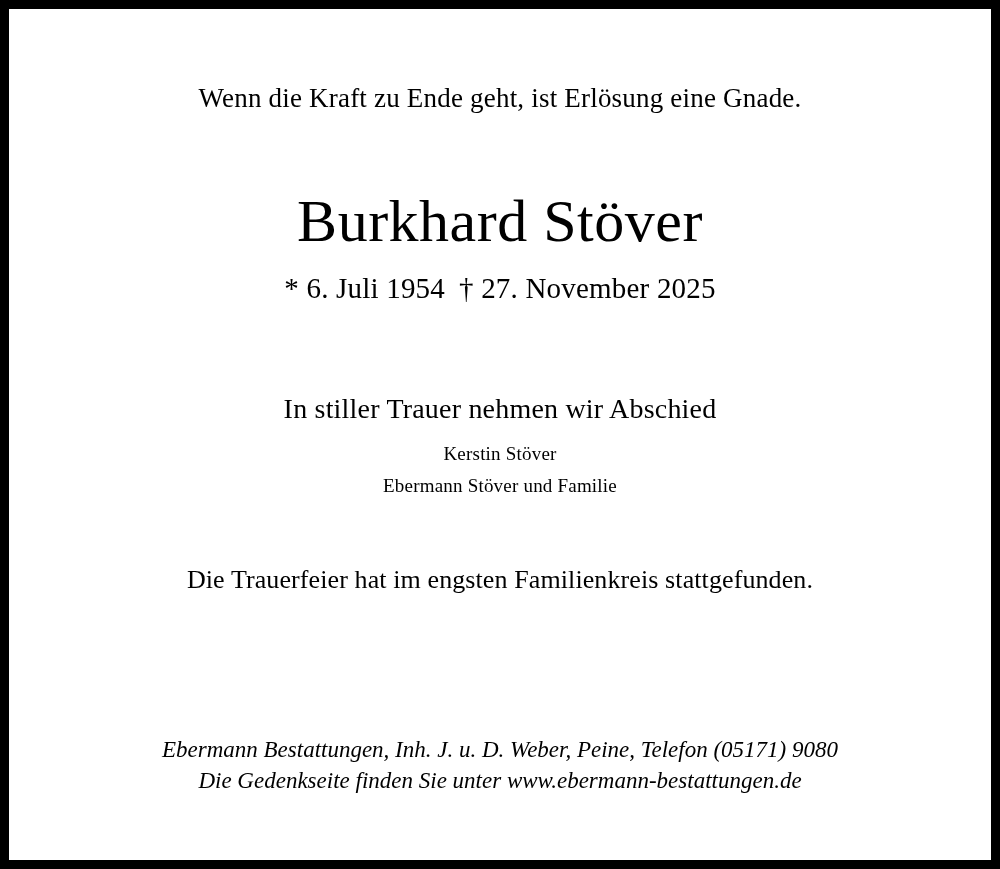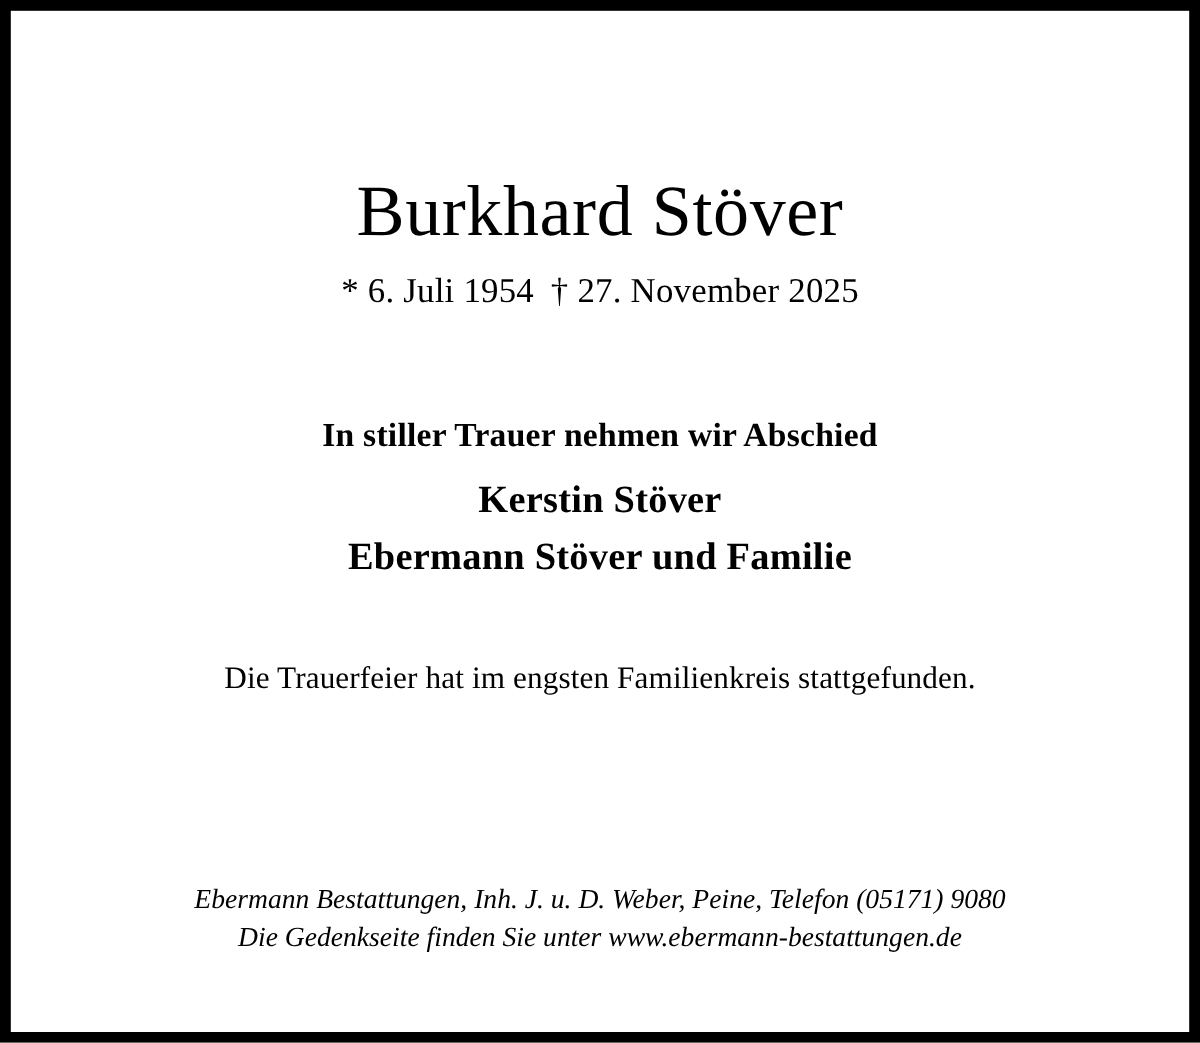--- a/index.html
+++ b/index.html
@@ -44,25 +44,24 @@
     letter-spacing: 0.2px;
   }
   .dates .sep {
     display: inline-block;
     width: 14px;
   }
   .mourning-intro {
     font-size: 28px;
     margin-top: 88px;
     letter-spacing: 0.2px;
-    font-weight: bold;
   }
   .mourner {
-    font-size: 32px;
-    font-weight: bold;
+    font-size: 19px;
+    font-weight: normal;
     letter-spacing: 0.2px;
   }
   .mourner.first {
     margin-top: 18px;
   }
   .mourner.second {
     margin-top: 10px;
   }
   .ceremony {
     font-size: 26px;
@@ -78,20 +77,21 @@
   }
   .footer-line {
     display: block;
   }
 </style>
 </head>
 <body>
 
 <div class="obituary">
 
+  <div class="motto">Wenn die Kraft zu Ende geht, ist Erlösung eine Gnade.</div>
 
   <div class="name">Burkhard Stöver</div>
 
   <div class="dates">
     <span>* 6. Juli 1954</span><span class="sep"></span><span>† 27. November 2025</span>
   </div>
 
   <div class="mourning-intro">In stiller Trauer nehmen wir Abschied</div>
 
   <div class="mourner first">Kerstin Stöver</div>

